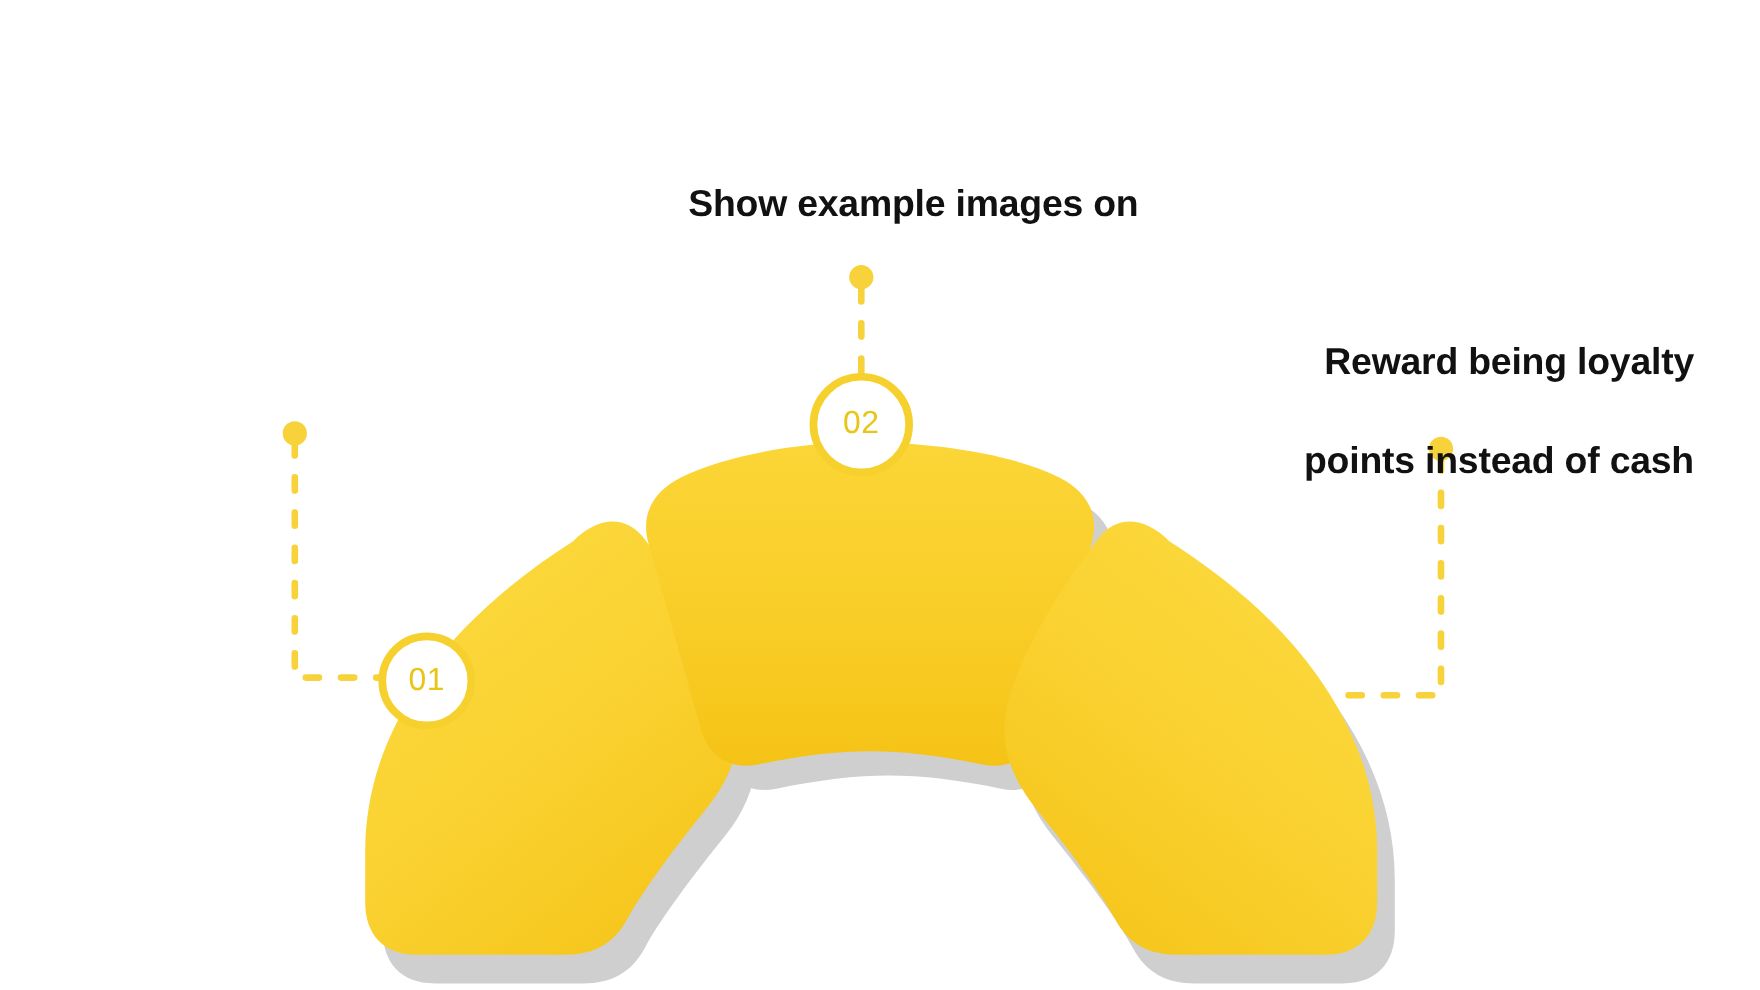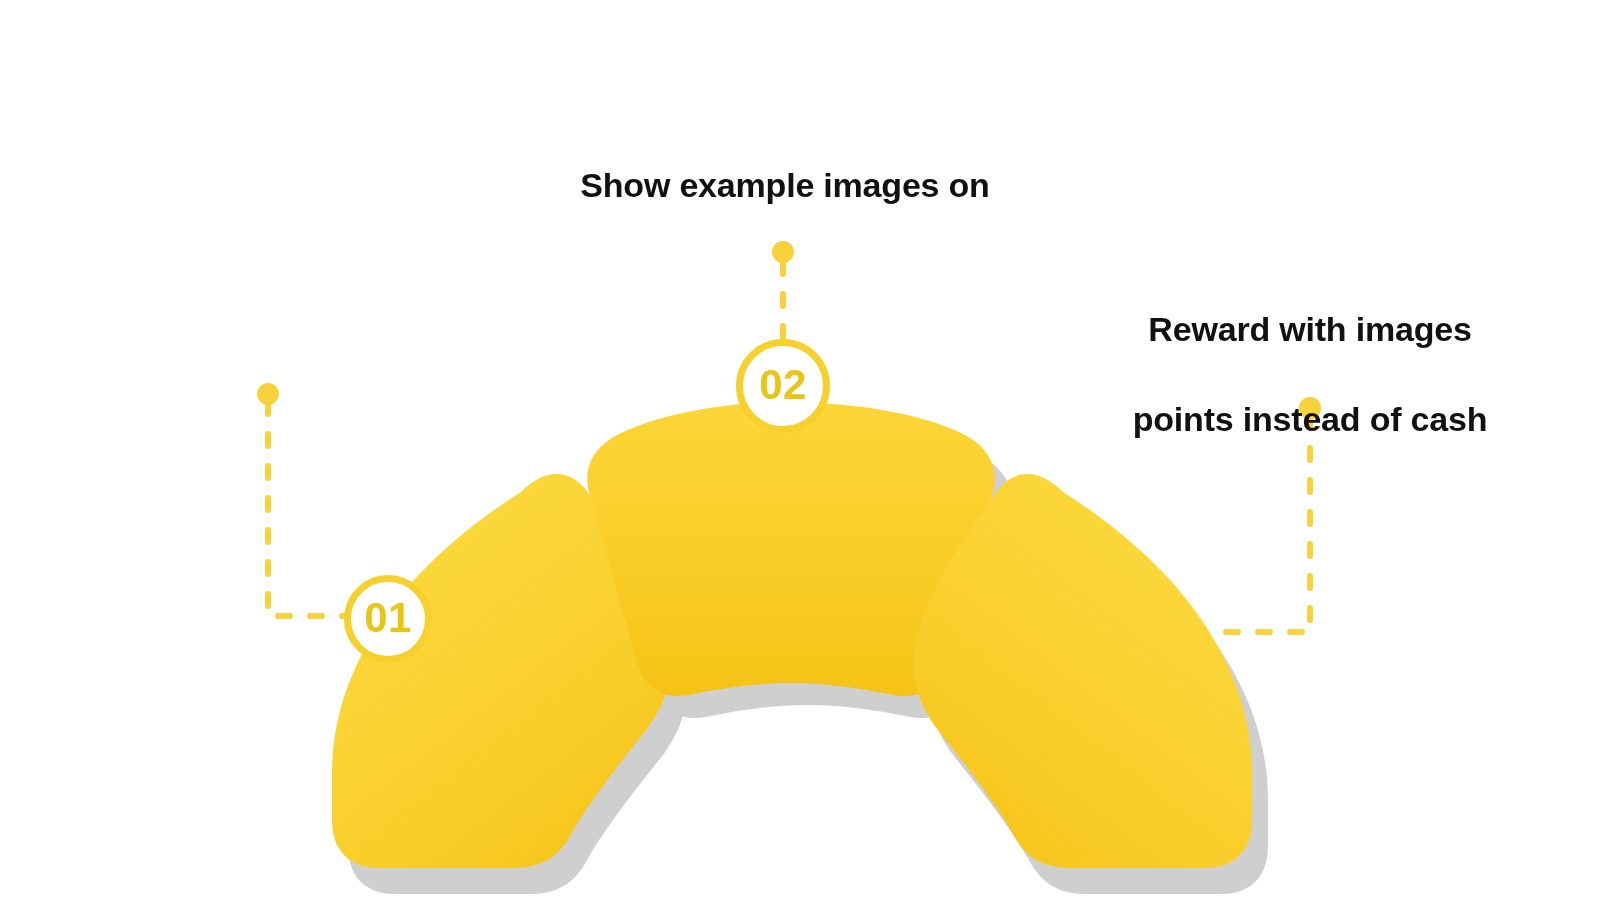--- a/index.html
+++ b/index.html
@@ -31,21 +31,21 @@
   
   .caption {
     position: absolute;
     color: #111111;
     font-size: 34px;
     font-weight: 600;
     line-height: 1.32;
     letter-spacing: -0.2px;
     white-space: pre-line;
   }
-  .caption .cap-line { display: block; }
+  .caption .cap-line { display: block; text-align: right; }
 
   #caption-01 {
     left: 40px;
     top: 262px;
     width: 480px;
     text-align: center;
   }
   #caption-02 {
     left: 535px;
     top: 118px;
@@ -65,22 +65,22 @@
     border-radius: 50%;
     background: #ffffff;
     border: 7px solid #F6D12E;
     box-sizing: border-box;
     display: flex;
     align-items: center;
     justify-content: center;
   }
   .badge-num {
     color: #E9C515;
-    font-size: 42px;
-    font-weight: 700;
+    font-size: 29px;
+    font-weight: 400;
     letter-spacing: 0.5px;
     line-height: 1;
     transform: translateY(-1px);
   }
   #badge-01 { left: 344px; top: 575px; width: 88px; height: 88px; }
   #badge-02 { left: 736px; top: 339px; width: 94px; height: 94px; }
   #badge-03 { left: 1137px; top: 588px; width: 92px; height: 92px; }
 </style>
 </head>
 <body>
@@ -196,17 +196,17 @@
   <div class="badge" id="badge-02">
     <span class="badge-num">02</span>
   </div>
 
 
   <div class="caption" id="caption-02">
     <span class="cap-line">Show example images on</span>
   </div>
 
   <div class="caption" id="caption-03">
-    <span class="cap-line">Reward with images</span>
+    <span class="cap-line">Reward being loyalty</span>
     <span class="cap-line">points instead of cash</span>
   </div>
 
 </div>
 
 </body></html>

